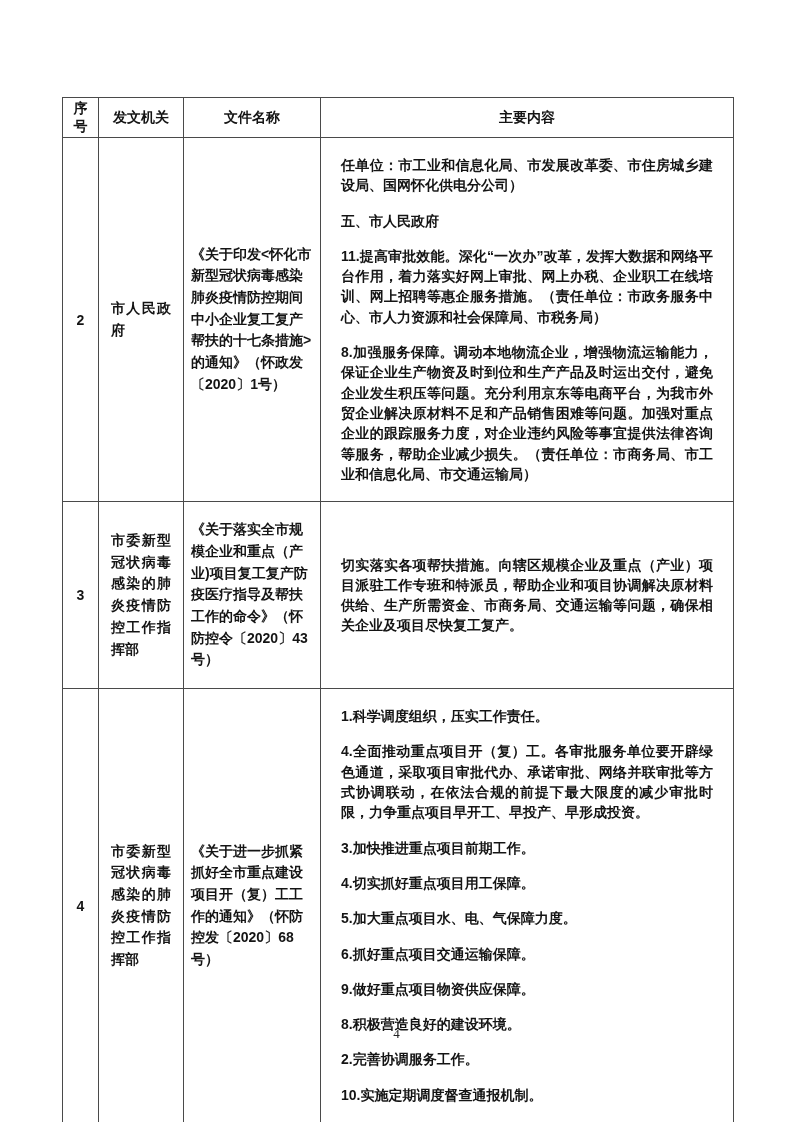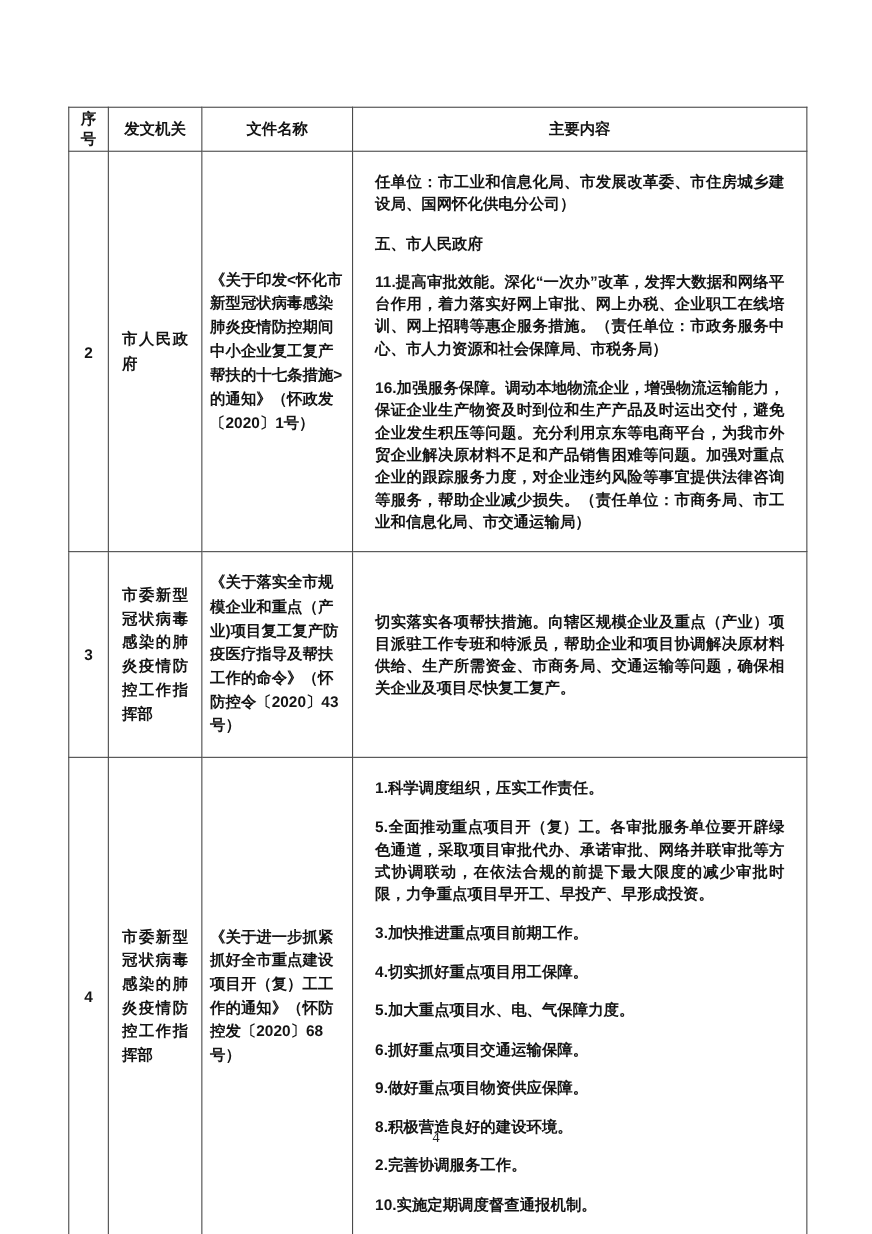--- a/index.html
+++ b/index.html
@@ -103,40 +103,40 @@
     </tr>
 
     <tr class="row-2">
       <td class="cell-no">2</td>
       <td class="cell-agency">市人民政府</td>
       <td class="cell-docname">《关于印发&lt;怀化市新型冠状病毒感染肺炎疫情防控期间中小企业复工复产帮扶的十七条措施&gt;的通知》（怀政发〔2020〕1号）</td>
       <td class="cell-content">
         <p>任单位：市工业和信息化局、市发展改革委、市住房城乡建设局、国网怀化供电分公司）</p>
         <p>五、市人民政府</p>
         <p>11.提高审批效能。深化“一次办”改革，发挥大数据和网络平台作用，着力落实好网上审批、网上办税、企业职工在线培训、网上招聘等惠企服务措施。（责任单位：市政务服务中心、市人力资源和社会保障局、市税务局）</p>
-        <p>16.加强服务保障。调动本地物流企业，增强物流运输能力，保证企业生产物资及时到位和生产产品及时运出交付，避免企业发生积压等问题。充分利用京东等电商平台，为我市外贸企业解决原材料不足和产品销售困难等问题。加强对重点企业的跟踪服务力度，对企业违约风险等事宜提供法律咨询等服务，帮助企业减少损失。（责任单位：市商务局、市工业和信息化局、市交通运输局）</p>
+        <p>8.加强服务保障。调动本地物流企业，增强物流运输能力，保证企业生产物资及时到位和生产产品及时运出交付，避免企业发生积压等问题。充分利用京东等电商平台，为我市外贸企业解决原材料不足和产品销售困难等问题。加强对重点企业的跟踪服务力度，对企业违约风险等事宜提供法律咨询等服务，帮助企业减少损失。（责任单位：市商务局、市工业和信息化局、市交通运输局）</p>
       </td>
     </tr>
 
     <tr class="row-3">
       <td class="cell-no">3</td>
       <td class="cell-agency">市委新型冠状病毒感染的肺炎疫情防控工作指挥部</td>
       <td class="cell-docname">《关于落实全市规模企业和重点（产业)项目复工复产防疫医疗指导及帮扶工作的命令》（怀防控令〔2020〕43号）</td>
       <td class="cell-content">
         <p>切实落实各项帮扶措施。向辖区规模企业及重点（产业）项目派驻工作专班和特派员，帮助企业和项目协调解决原材料供给、生产所需资金、市商务局、交通运输等问题，确保相关企业及项目尽快复工复产。</p>
       </td>
     </tr>
 
     <tr class="row-4">
       <td class="cell-no">4</td>
       <td class="cell-agency">市委新型冠状病毒感染的肺炎疫情防控工作指挥部</td>
       <td class="cell-docname">《关于进一步抓紧抓好全市重点建设项目开（复）工工作的通知》（怀防控发〔2020〕68号）</td>
       <td class="cell-content">
         <p>1.科学调度组织，压实工作责任。</p>
-        <p>5.全面推动重点项目开（复）工。各审批服务单位要开辟绿色通道，采取项目审批代办、承诺审批、网络并联审批等方式协调联动，在依法合规的前提下最大限度的减少审批时限，力争重点项目早开工、早投产、早形成投资。</p>
+        <p>4.全面推动重点项目开（复）工。各审批服务单位要开辟绿色通道，采取项目审批代办、承诺审批、网络并联审批等方式协调联动，在依法合规的前提下最大限度的减少审批时限，力争重点项目早开工、早投产、早形成投资。</p>
         <p>3.加快推进重点项目前期工作。</p>
         <p>4.切实抓好重点项目用工保障。</p>
         <p>5.加大重点项目水、电、气保障力度。</p>
         <p>6.抓好重点项目交通运输保障。</p>
         <p>9.做好重点项目物资供应保障。</p>
         <p>8.积极营造良好的建设环境。</p>
         <p>2.完善协调服务工作。</p>
         <p>10.实施定期调度督查通报机制。</p>
       </td>
     </tr>

